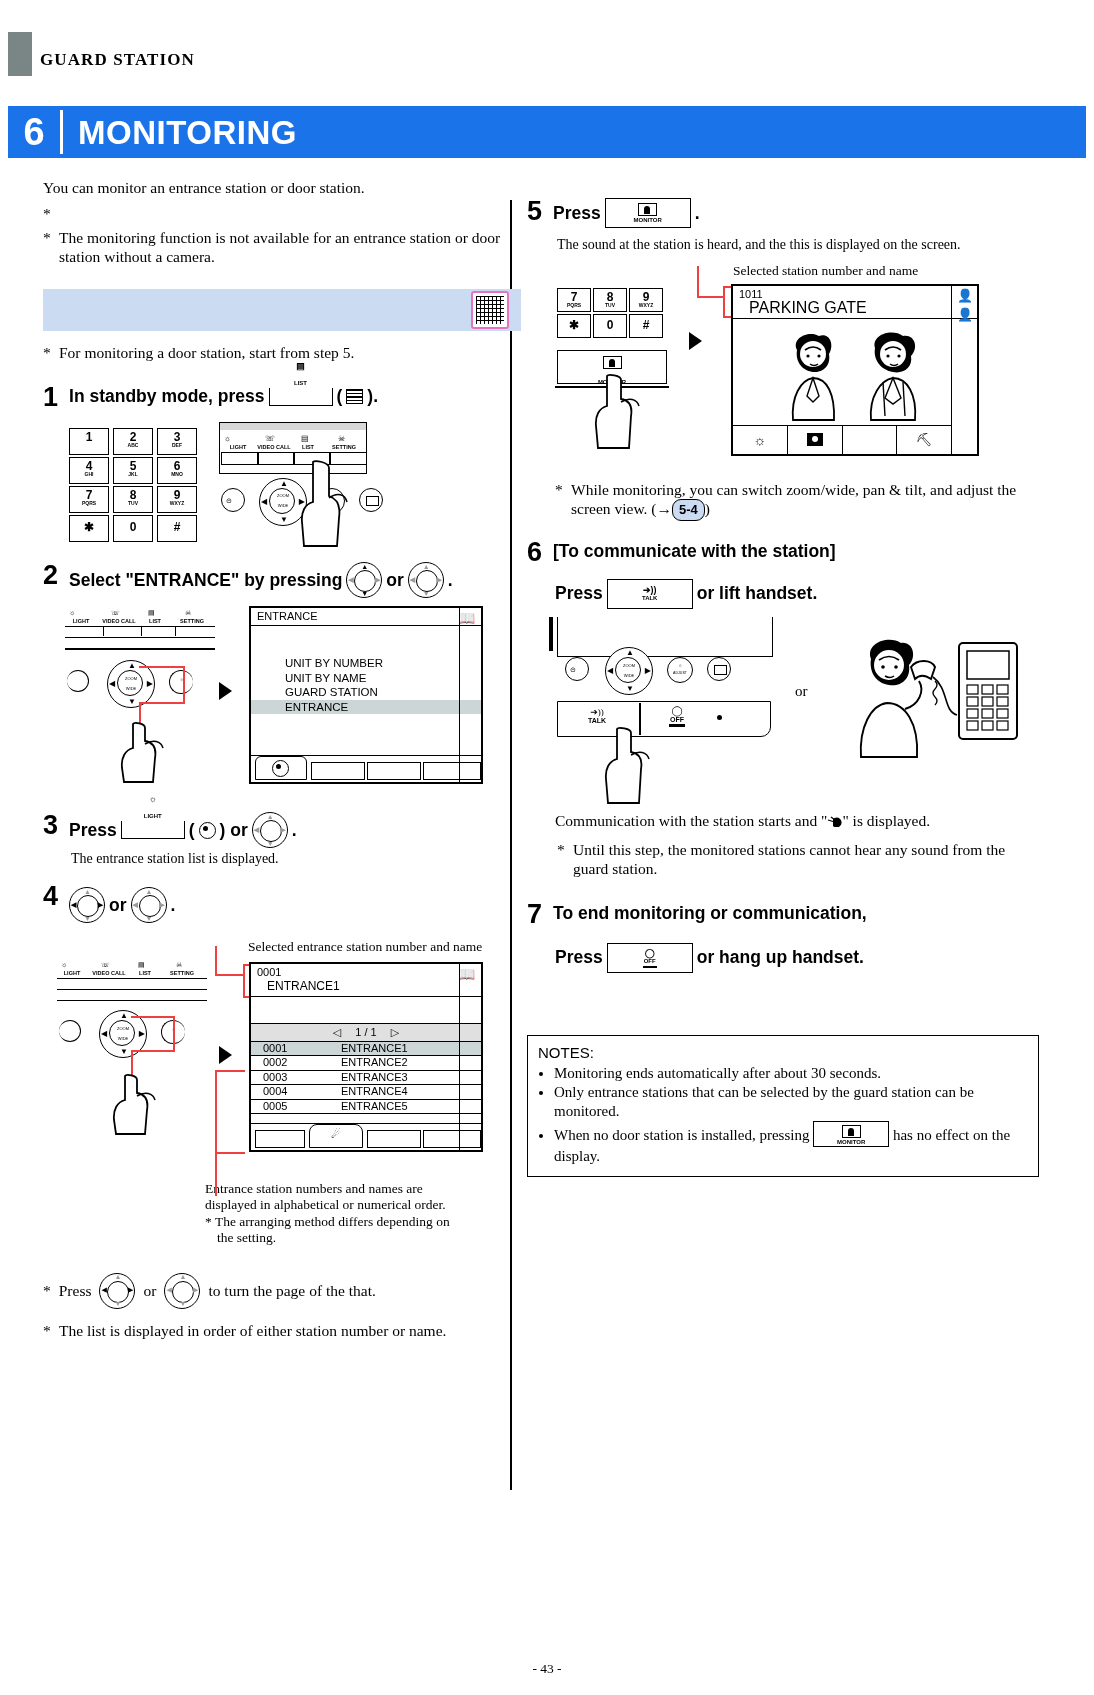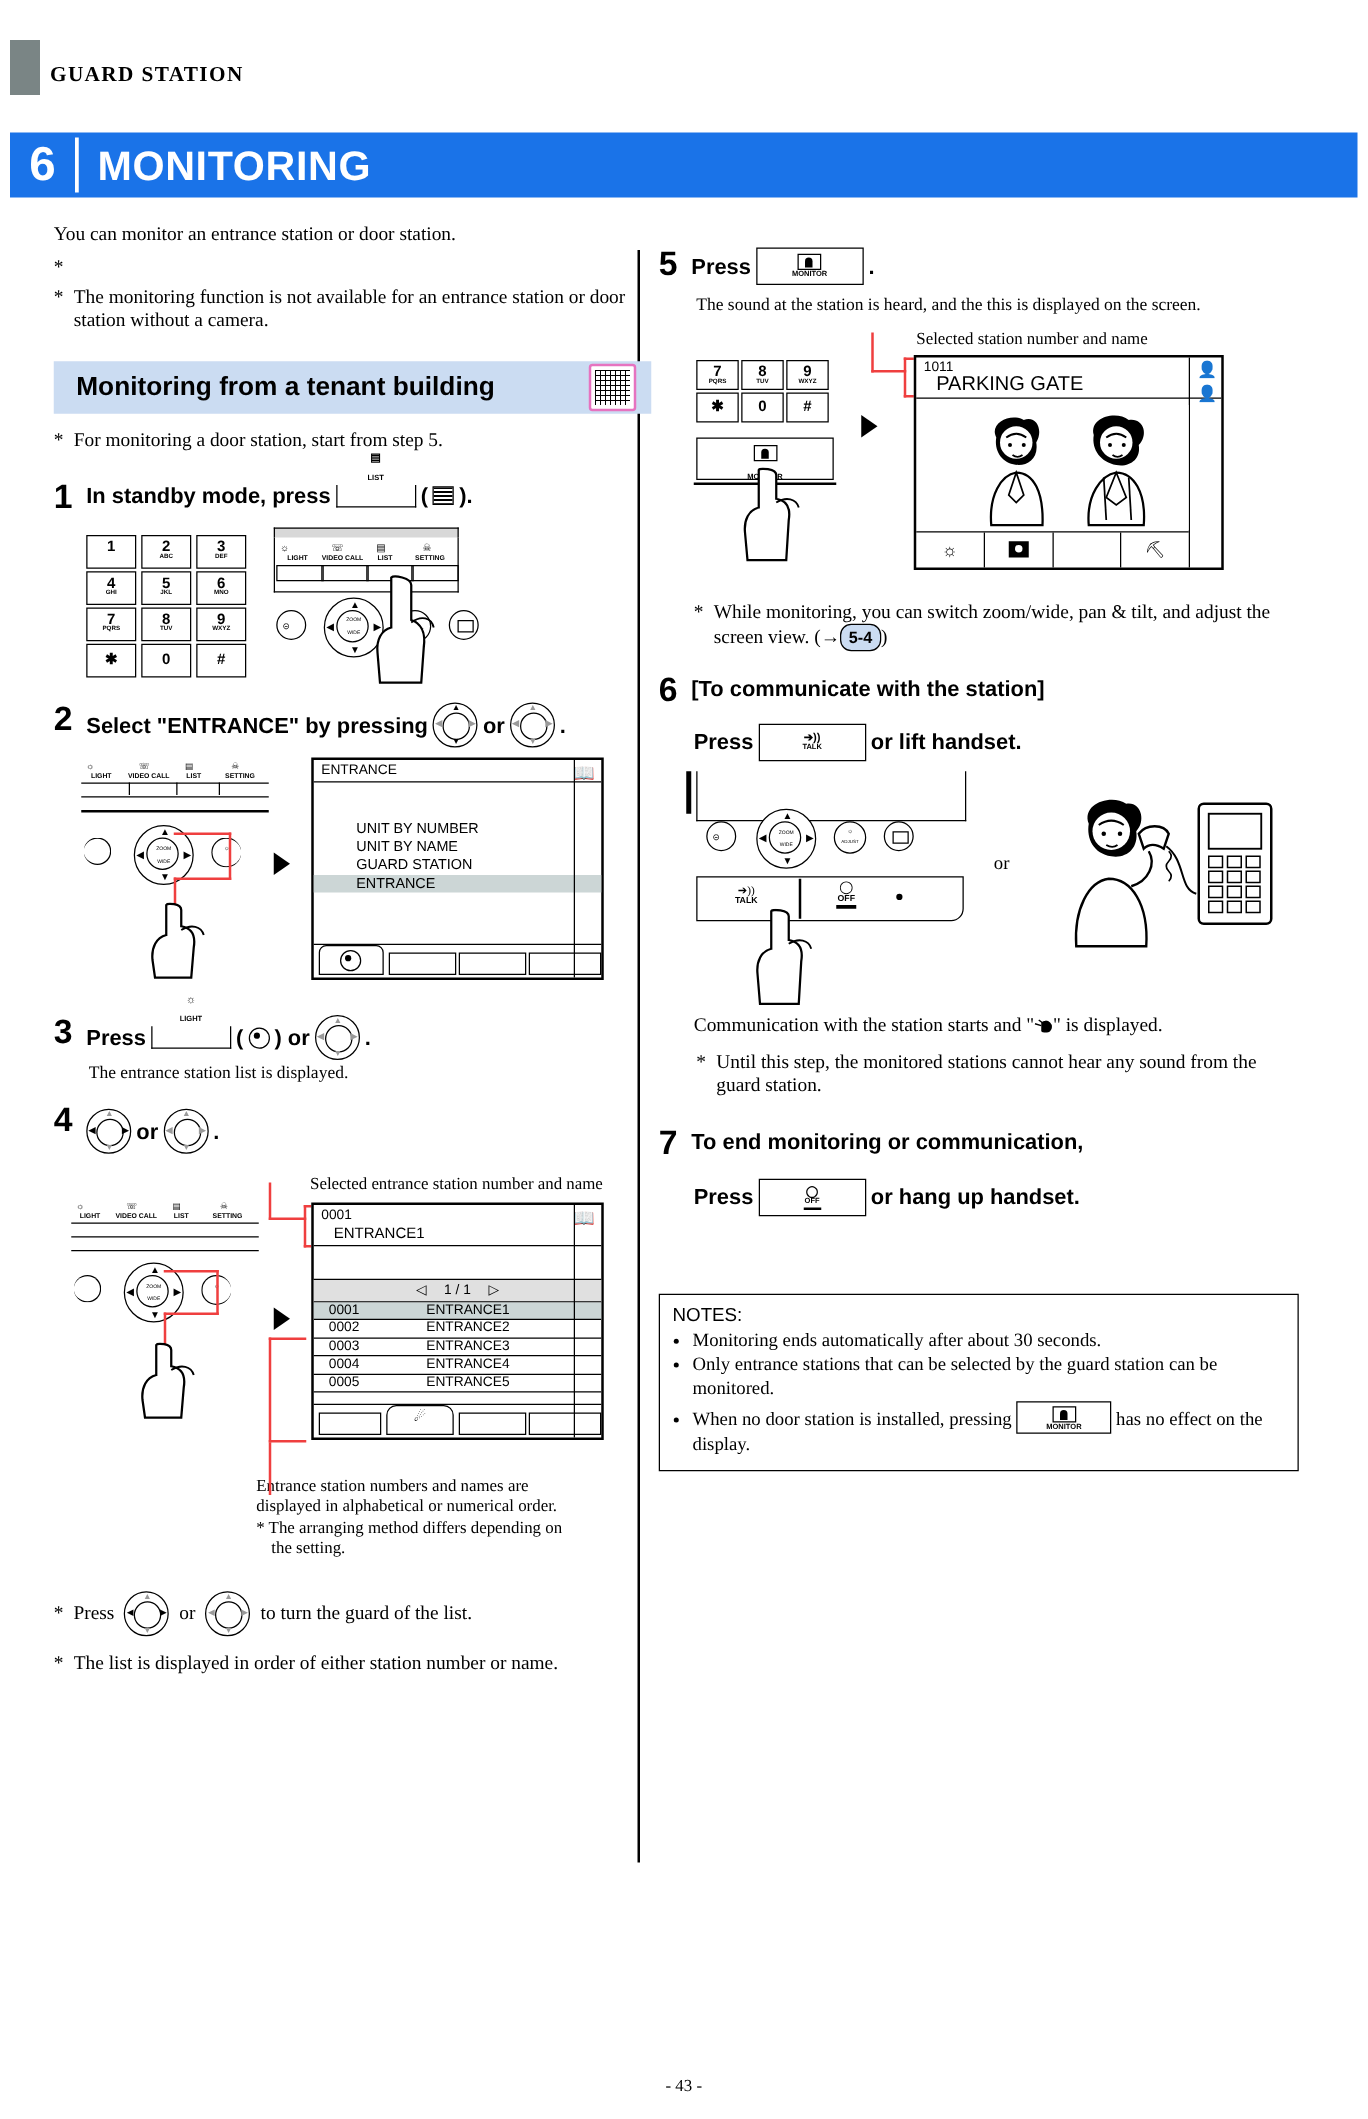--- a/index.html
+++ b/index.html
@@ -130,21 +130,20 @@
 
     <div class="ast" style="margin-top:7px;">
       <span class="s">*</span>
     </div>
     <div class="ast" style="margin-top:4px;">
       <span class="s">*</span>
       <span style="width:465px;display:block;">The monitoring function is not available for an entrance station or door station without a camera.</span>
     </div>
 
     <div class="sect">
-      <h2>Monitoring from a tenant building</h2>
       <div class="sect-ico">
         <div class="grid-ico"></div>
       </div>
     </div>
 
     <div class="ast" style="margin-top:12px;">
       <span class="s">*</span>
       <span>For monitoring a door station, start from step 5.</span>
     </div>
 
@@ -485,21 +484,21 @@
         <span class="ar lf">◀</span>
         <span class="ar rt">▶</span>
       </span>
       <span class="body-txt">or</span>
       <span class="pad">
         <span class="ar up">▲</span>
         <span class="ar dn">▼</span>
         <span class="ar lf">◀</span>
         <span class="ar rt">▶</span>
       </span>
-      <span class="body-txt">to turn the guard of the list.</span>
+      <span class="body-txt">to turn the page of the that.</span>
     </div>
 
     <div class="ast" style="margin-top:12px;">
       <span class="s">*</span>
       <span>The list is displayed in order of either station number or name.</span>
     </div>
   </div>
 
   <div class="colR">
 

